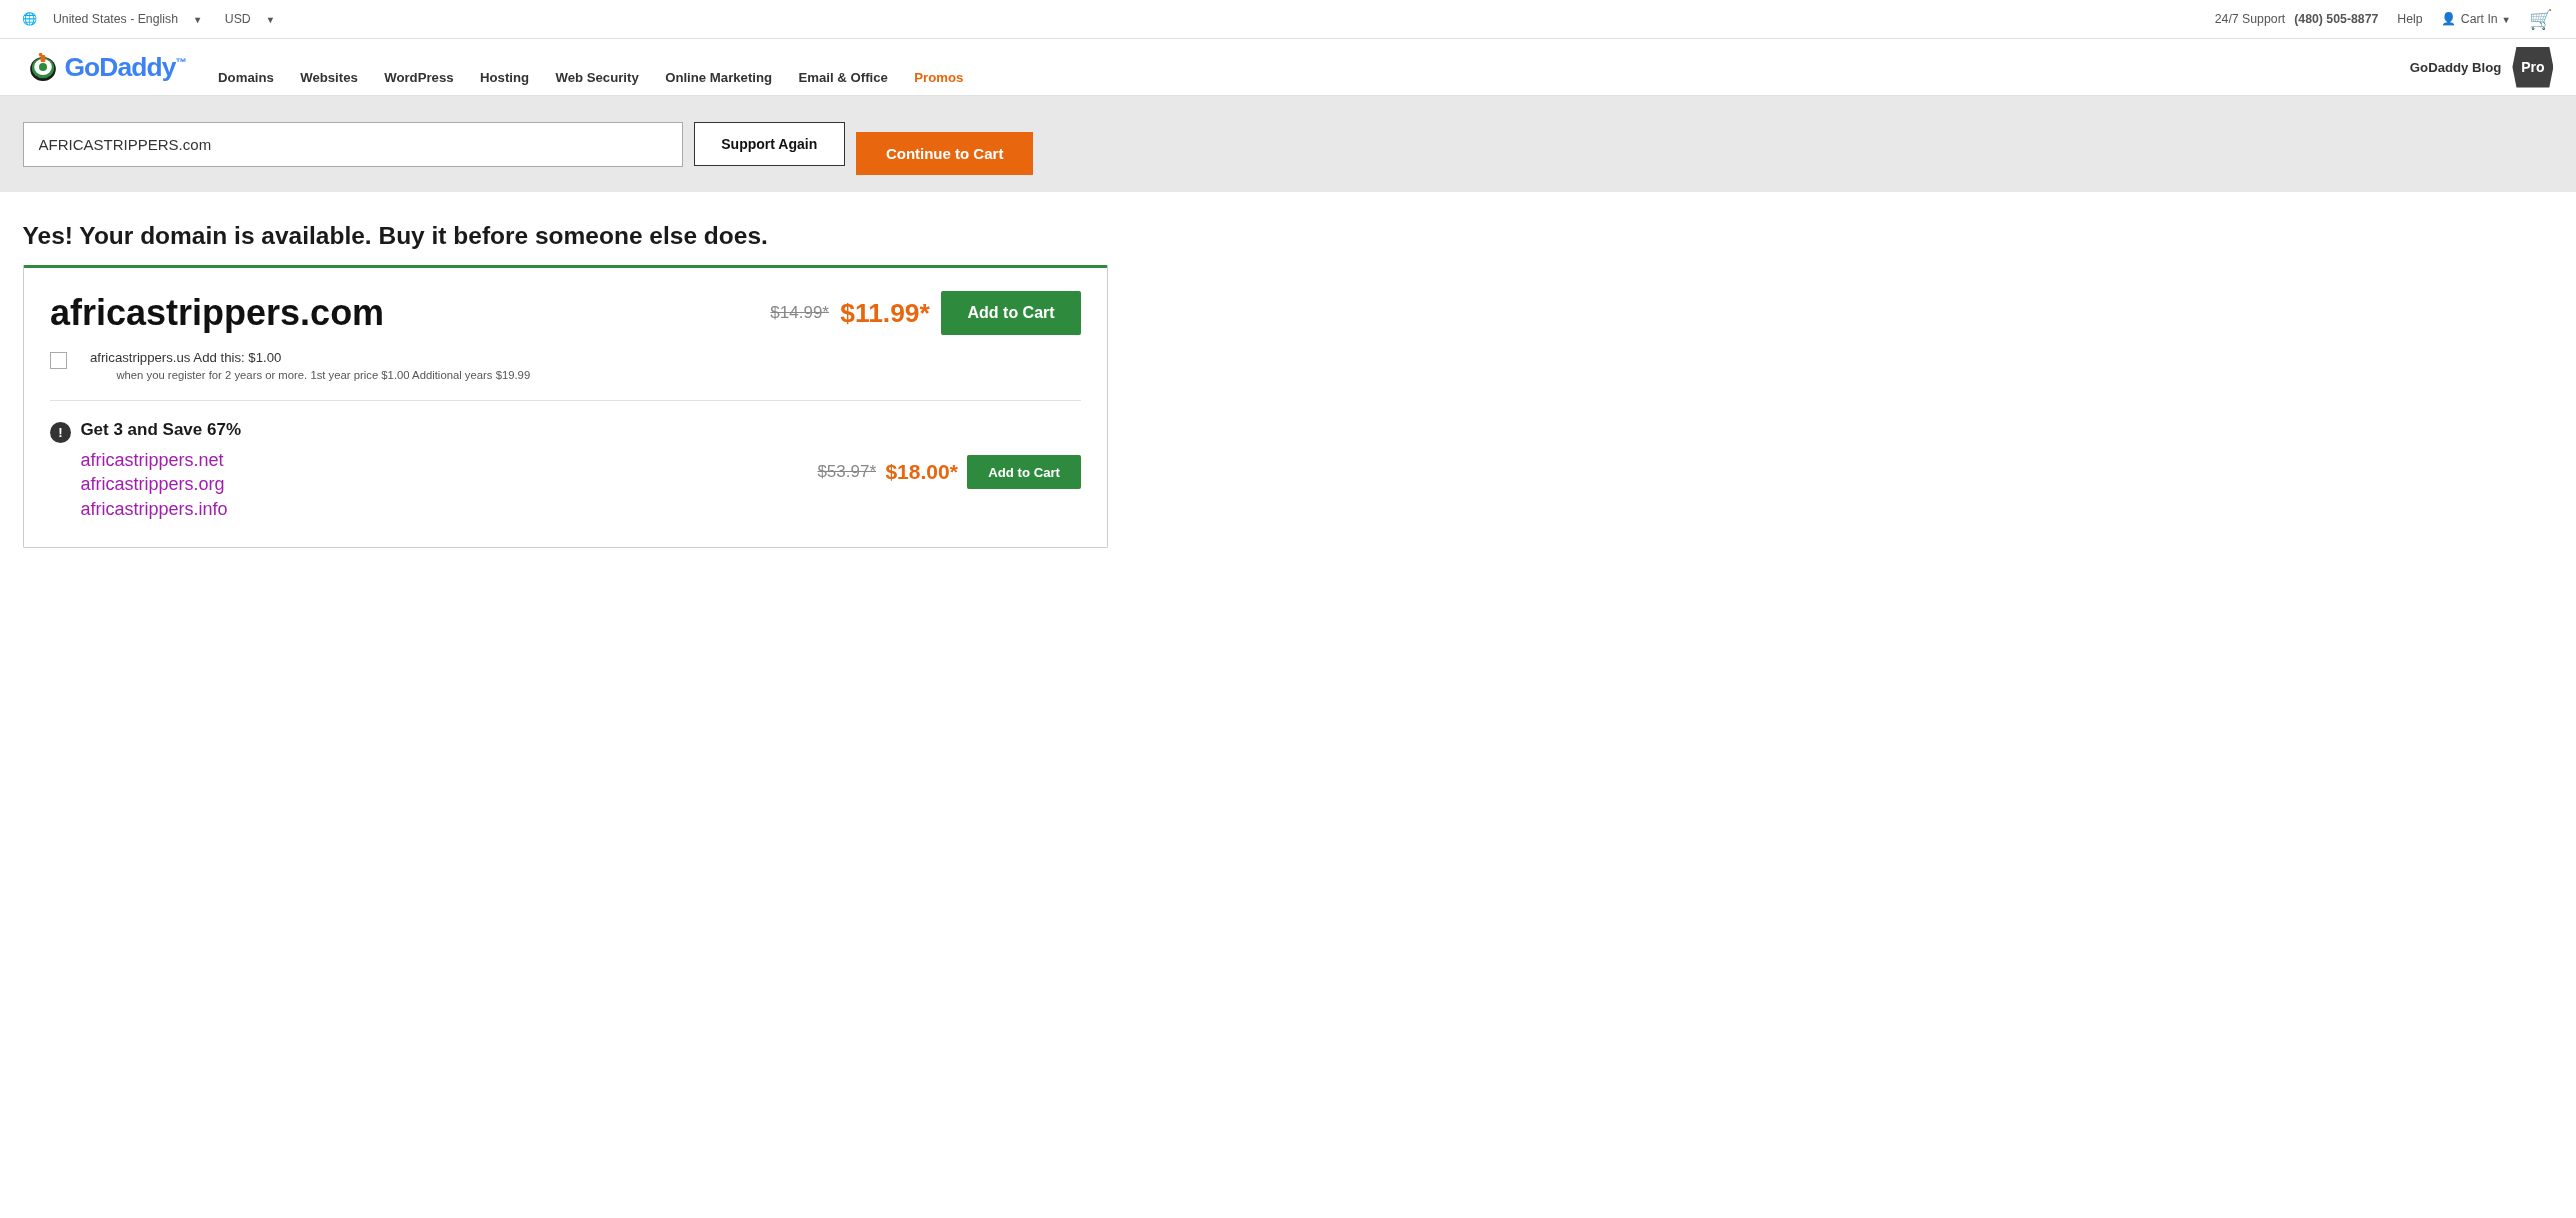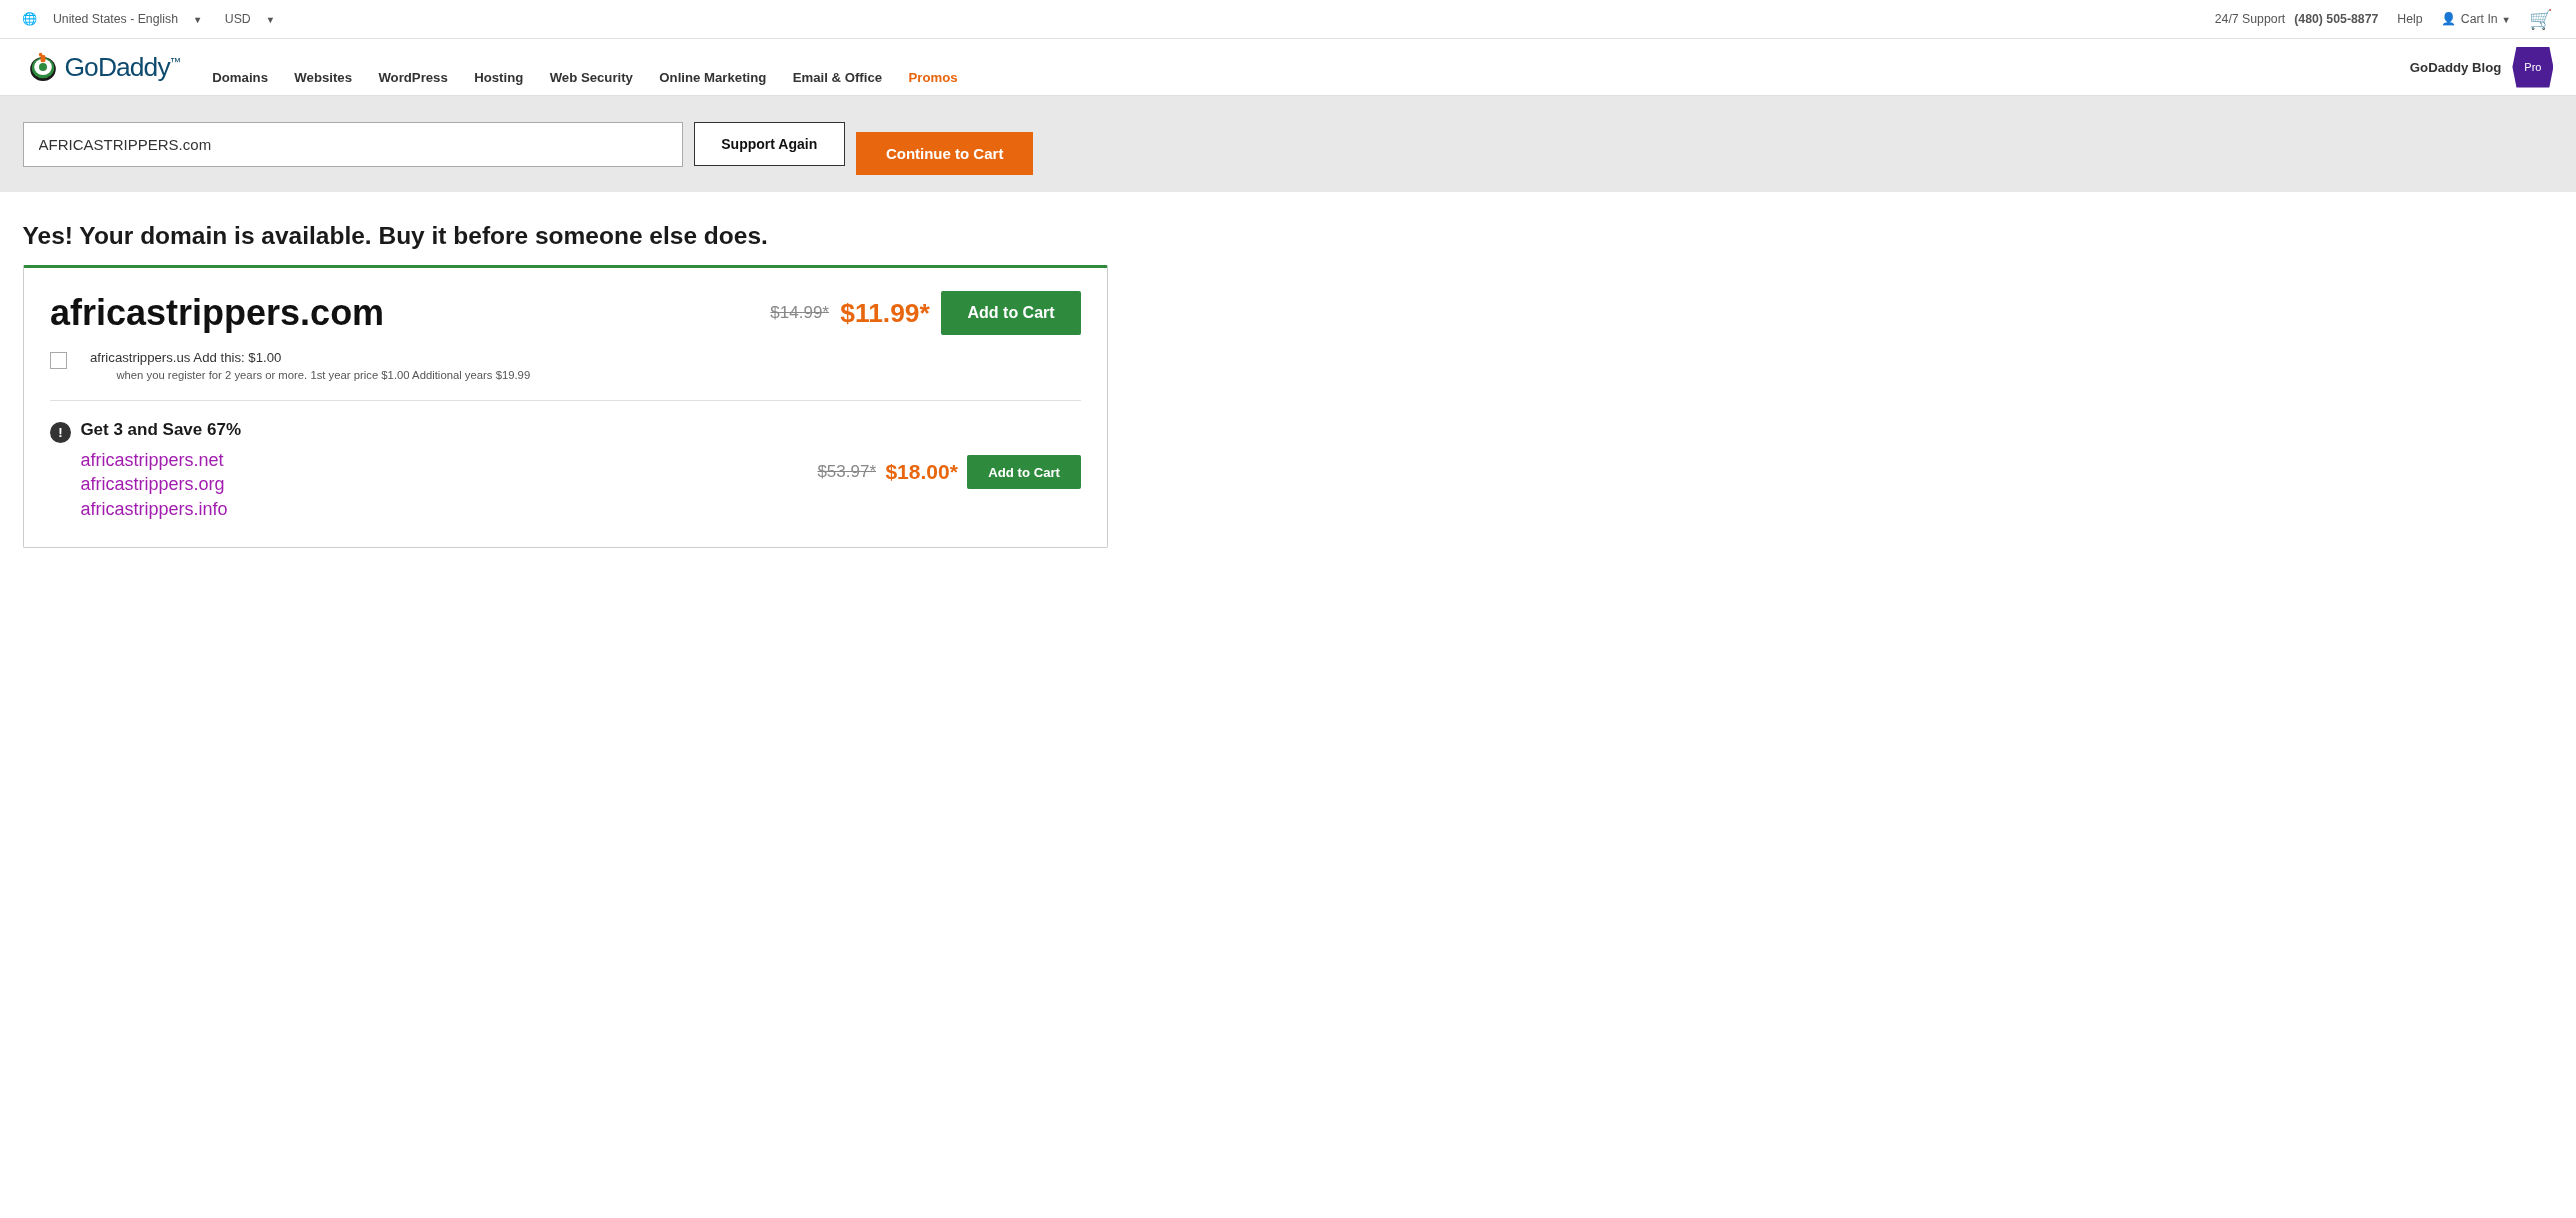--- a/index.html
+++ b/index.html
@@ -24,42 +24,42 @@
     
     .nav {
       display: flex;
       align-items: center;
       padding: 0 22.6px;
       border-bottom: 0.9px solid #e0e0e0;
       background: #fff;
       height: 57px;
     }
     .logo-area { display: flex; align-items: center; margin-right: 19px; }
-    .logo-text { font-size: 26.4px; font-weight: 400; color: #0c4a6e; letter-spacing: -0.9px; }
+    .logo-text { font-size: 26.4px; font-weight: 700; color: #3b82f6; letter-spacing: -0.9px; }
     .nav-links { display: flex; align-items: center; gap: 0; flex: 1; }
     .nav-link {
       padding: 0 13.2px;
       color: #333;
       font-weight: 600;
       font-size: 13.2px;
       text-decoration: none;
       height: 57px;
       display: flex;
       align-items: center;
       cursor: pointer;
       margin-top: 20px;
     }
     .nav-link.promo { color: #e8660d; font-weight: 700; }
     .nav-right { display: flex; align-items: center; gap: 11px; margin-left: auto; }
     .godaddy-blog { font-weight: 700; font-size: 13.2px; color: #333; }
     .pro-badge {
-      background: #4c1d95;
-      color: #fff;
-      font-weight: 400;
-      font-size: 11px;
+      background: #404040;
+      color: #fff;
+      font-weight: 700;
+      font-size: 14px;
       padding: 5.7px 9.4px;
       clip-path: polygon(10% 0%, 90% 0%, 100% 50%, 90% 100%, 10% 100%, 0% 50%);
       display: flex;
       align-items: center;
       justify-content: center;
       width: 41px;
       height: 41px;
     }
 
     

